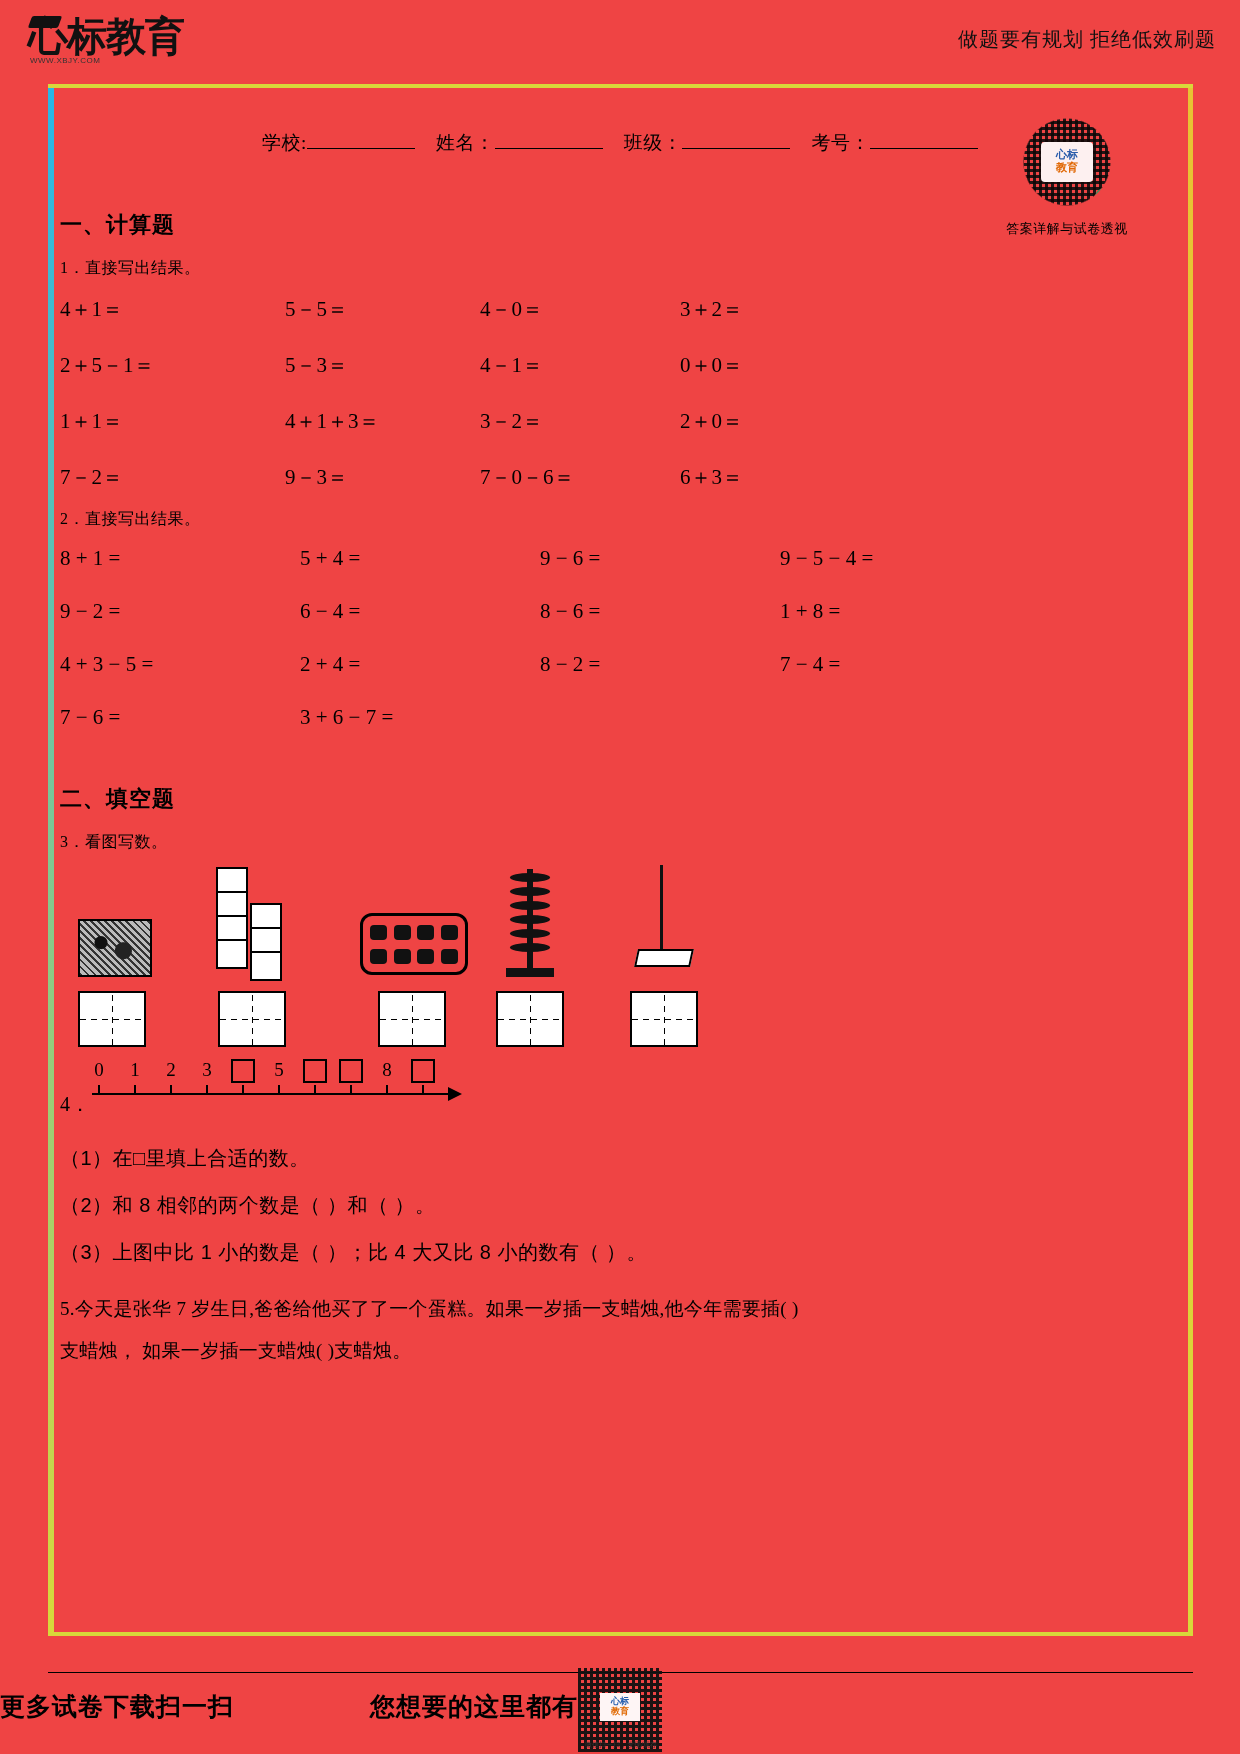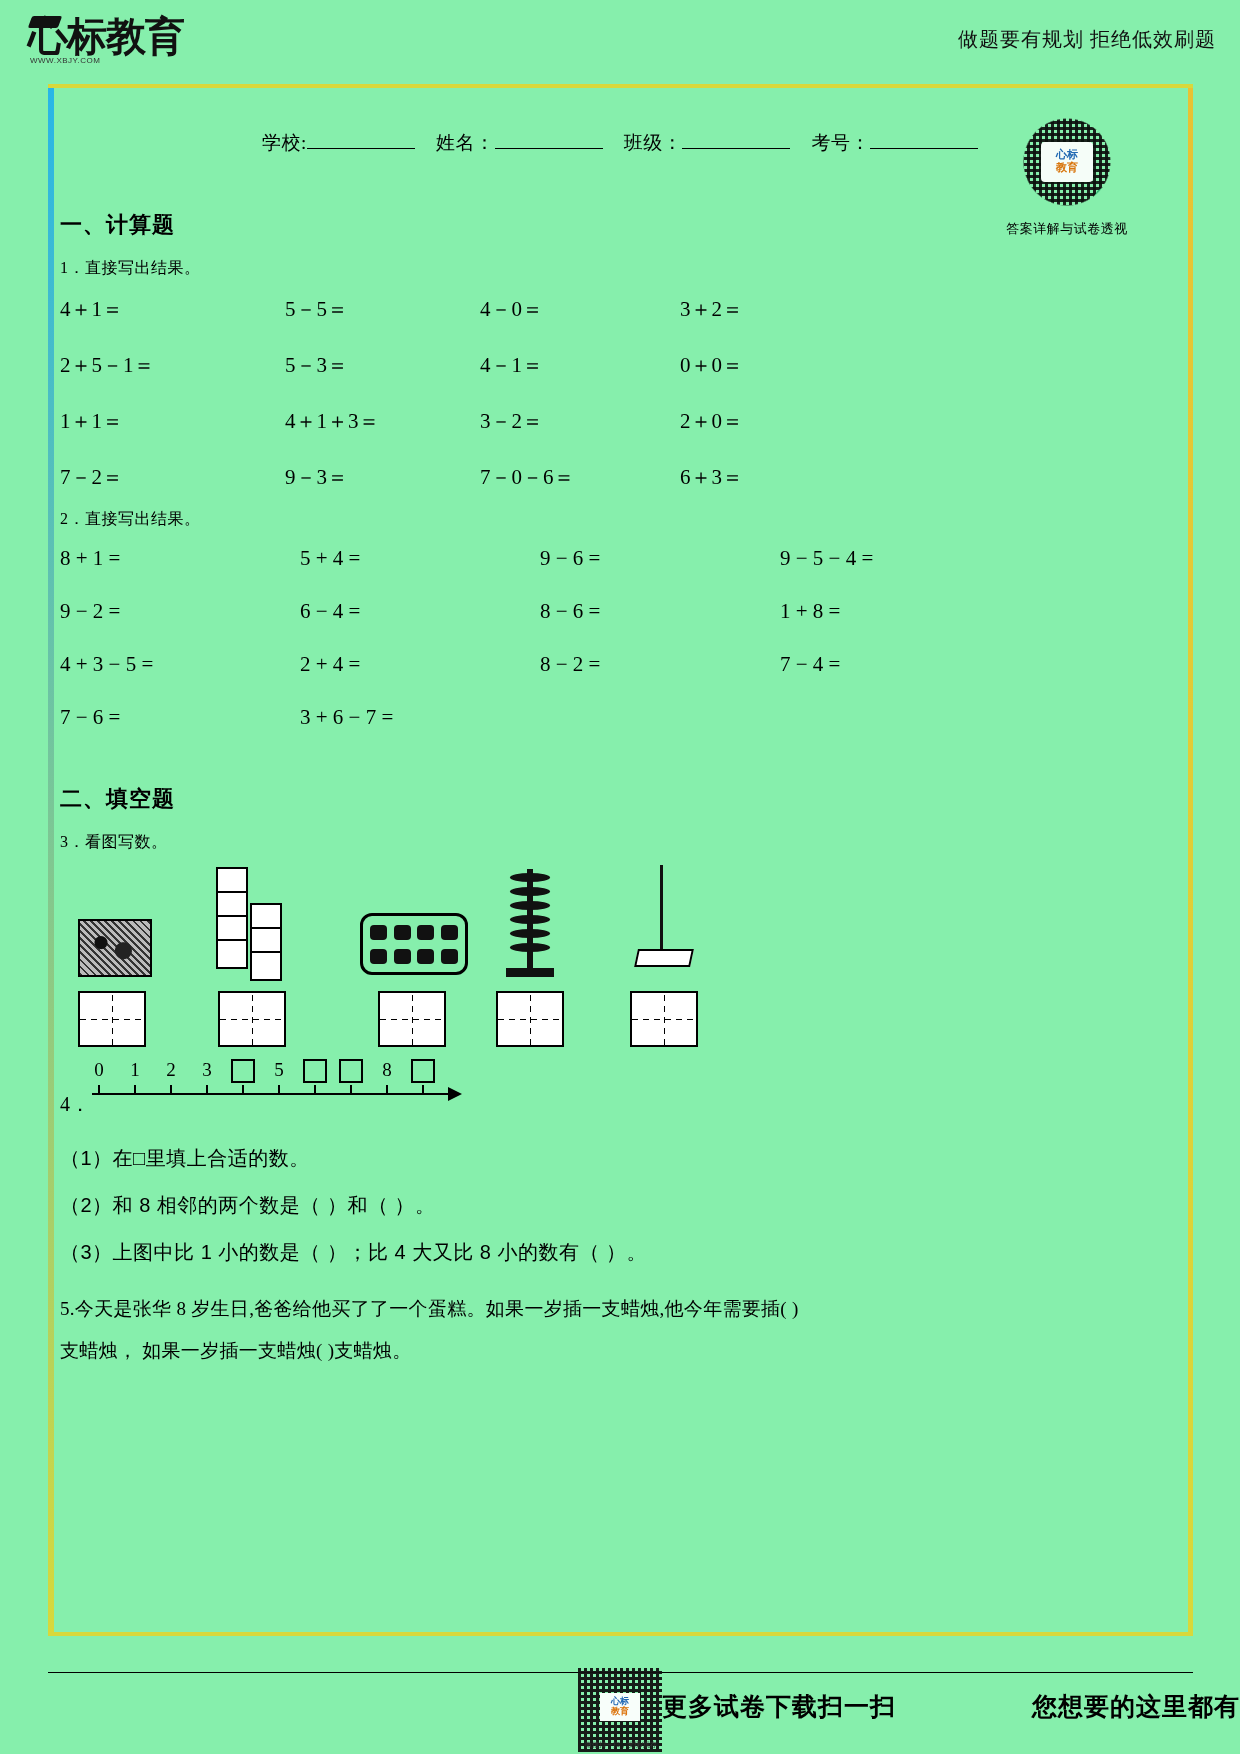--- a/index.html
+++ b/index.html
@@ -9,21 +9,21 @@
   }
   body {
     font-family: "Liberation Sans", sans-serif;
     color: #000;
   }
   .page {
     position: relative;
     width: 1240px;
     height: 1754px;
     overflow: hidden;
-    background: #86efac;
+    background: #ef4444;
   }
 
   
   .top-header {
     position: absolute;
     left: 0; top: 0;
     width: 1240px;
     height: 84px;
   }
   .logo {
@@ -457,21 +457,21 @@
     left: 48px;
     top: 36px;
     width: 1145px;
     border-top: 1px solid #000;
   }
   .footer-text {
     position: absolute;
     left: 0;
     top: 54px;
     width: 1240px;
-    text-align: right;
+    text-align: left;
     font-family: "Liberation Sans", sans-serif;
     font-weight: bold;
     font-size: 25px;
     letter-spacing: 1px;
   }
   .footer-qr {
     position: absolute;
     left: 578px;
     top: 32px;
     width: 84px;
@@ -687,21 +687,21 @@
         <div class="nl-lab" style="left:295px;">8</div>
         <div class="nl-sq" style="left:331px;"></div>
       </div>
     </div>
 
     <div class="sub-q">（1）在□里填上合适的数。</div>
     <div class="sub-q">（2）和 8 相邻的两个数是（    ）和（    ）。</div>
     <div class="sub-q">（3）上图中比 1 小的数是（    ）；比 4 大又比 8 小的数有（    ）。</div>
 
     <div class="para">
-      <div><span>5.</span><span>今天是张华 8 岁生日,爸爸给他买了了一个蛋糕。如果一岁插一支蜡烛,他今年需要插(              )</span></div>
+      <div><span>5.</span><span>今天是张华 7 岁生日,爸爸给他买了了一个蛋糕。如果一岁插一支蜡烛,他今年需要插(              )</span></div>
       <div>支蜡烛， 如果一岁插一支蜡烛(              )支蜡烛。</div>
     </div>
 
   </div>
 
   <div class="footer">
     <div class="footer-line"></div>
     <div class="footer-qr">
       <div class="footer-qr-center">
         <div>心标</div>

